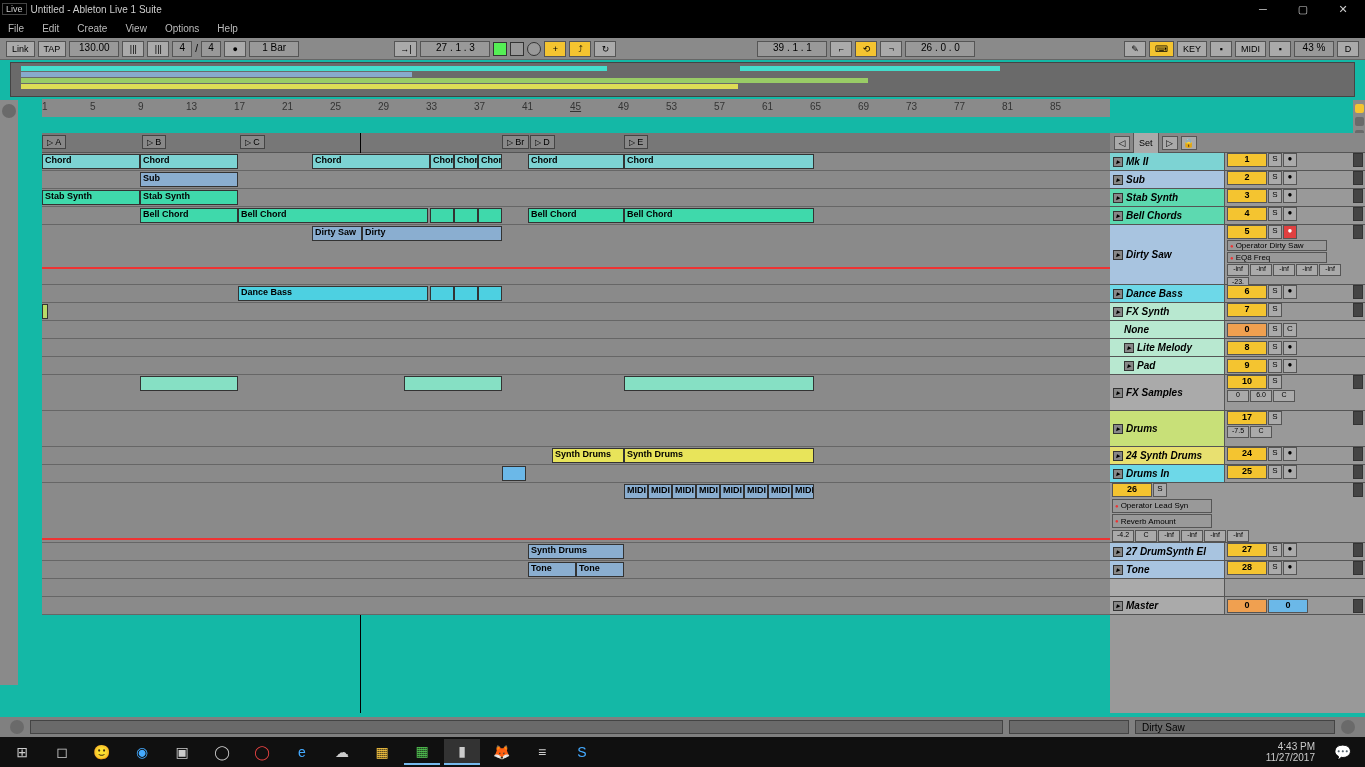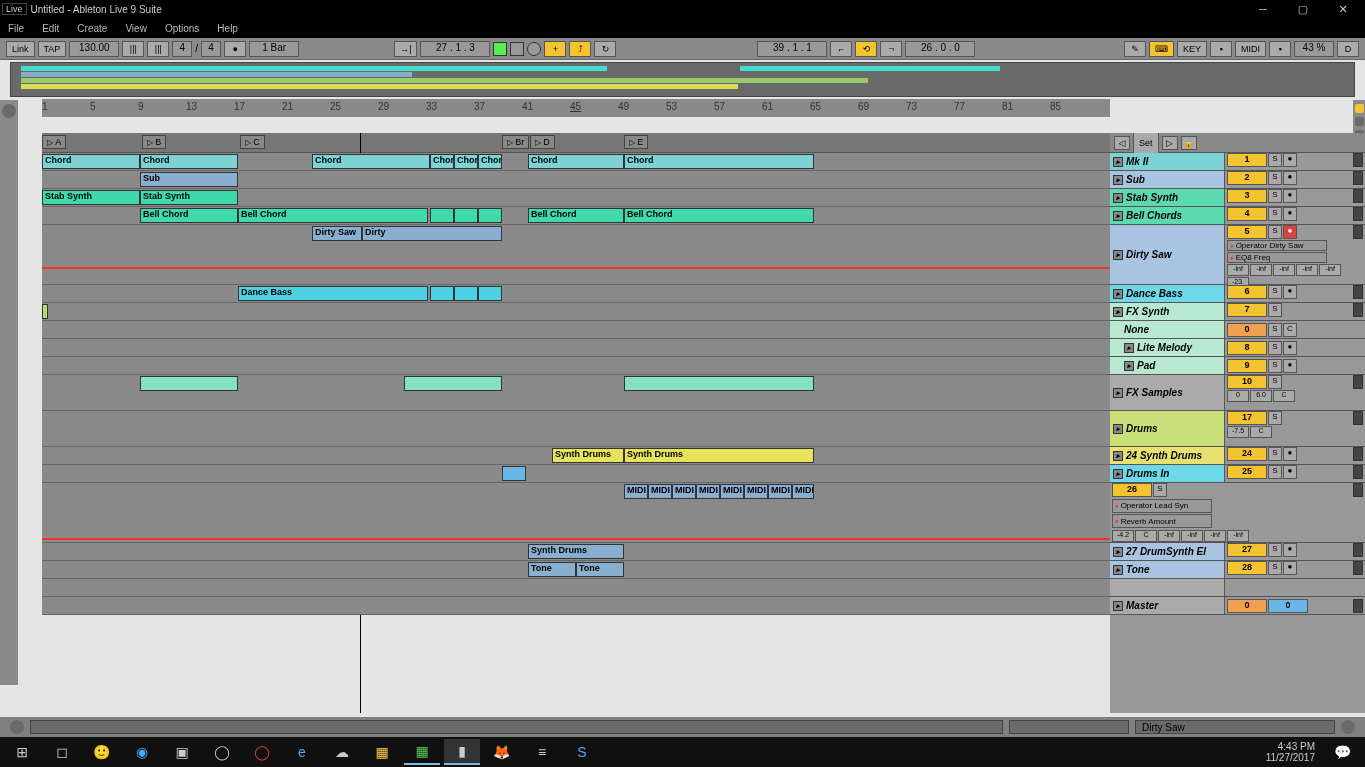--- a/index.html
+++ b/index.html
@@ -3,21 +3,21 @@
 <meta charset="utf-8">
 <style>
 *{margin:0;padding:0;box-sizing:border-box;font-family:Arial,sans-serif;font-size:10px;user-select:none}
 body{background:#000;width:1365px;height:767px;overflow:hidden;position:relative}
 .titlebar{height:18px;background:#000;color:#ccc;display:flex;align-items:center;padding:0 2px;font-size:11px}
 .titlebar .live-badge{background:#000;border:1px solid #444;padding:0 3px;margin-right:4px;font-size:9px}
 .titlebar .spacer{flex:1}
 .titlebar .winbtn{width:40px;height:18px;display:flex;align-items:center;justify-content:center;color:#ccc;font-size:11px}
 .menubar{height:20px;background:#000;display:flex;align-items:center;padding:0 8px;gap:18px;color:#bbb;font-size:11px}
 .menubar span{cursor:default}
-.appbody{position:absolute;top:38px;left:0;right:0;bottom:30px;background:#e5e5e5}
+.appbody{position:absolute;top:38px;left:0;right:0;bottom:30px;background:#14b8a6}
 .toolbar{height:22px;background:#8a8a8a;display:flex;align-items:center;padding:0 6px;gap:3px;border-bottom:1px solid #666}
 .tb-btn{height:16px;background:#aaa;border:1px solid #555;display:inline-flex;align-items:center;justify-content:center;padding:0 5px;font-size:9px;color:#000}
 .tb-yellow{background:#f4c430}
 .tb-num{background:#999;border:1px solid #555;height:16px;min-width:50px;text-align:center;font-size:10px;padding:0 4px;color:#000}
 .tb-sm{min-width:22px}
 .tb-play{background:#5e5;width:14px;height:14px;border:1px solid #333}
 .tb-stop{background:#999;width:14px;height:14px;border:1px solid #333}
 .tb-rec{background:#999;width:14px;height:14px;border:1px solid #333;border-radius:50%}
 .tb-gap{width:20px}
 .overview{height:35px;margin:2px 10px;background:#6a6a6a;border:1px solid #444;position:relative}
@@ -87,21 +87,21 @@
 .right-collapse{position:absolute;right:0;top:62px;bottom:52px;width:12px;background:#8a8a8a;display:flex;flex-direction:column;align-items:center;padding-top:4px;gap:4px}
 .right-collapse .sq{width:9px;height:9px;background:#f4c430;border-radius:2px}
 .right-collapse .sq.gray{background:#6a6a6a}
 .playhead{position:absolute;top:0;bottom:0;width:1px;background:#000;pointer-events:none}
 </style>
 </head>
 <body>
 
 <div class="titlebar">
   <span class="live-badge">Live</span>
-  <span>Untitled - Ableton Live 9 Suite</span>
+  <span>Untitled - Ableton Live 1 Suite</span>
   <span class="spacer"></span>
   <span class="winbtn">─</span>
   <span class="winbtn">▢</span>
   <span class="winbtn">✕</span>
 </div>
 
 <div class="menubar">
   <span>File</span>
   <span>Edit</span>
   <span>Create</span>

